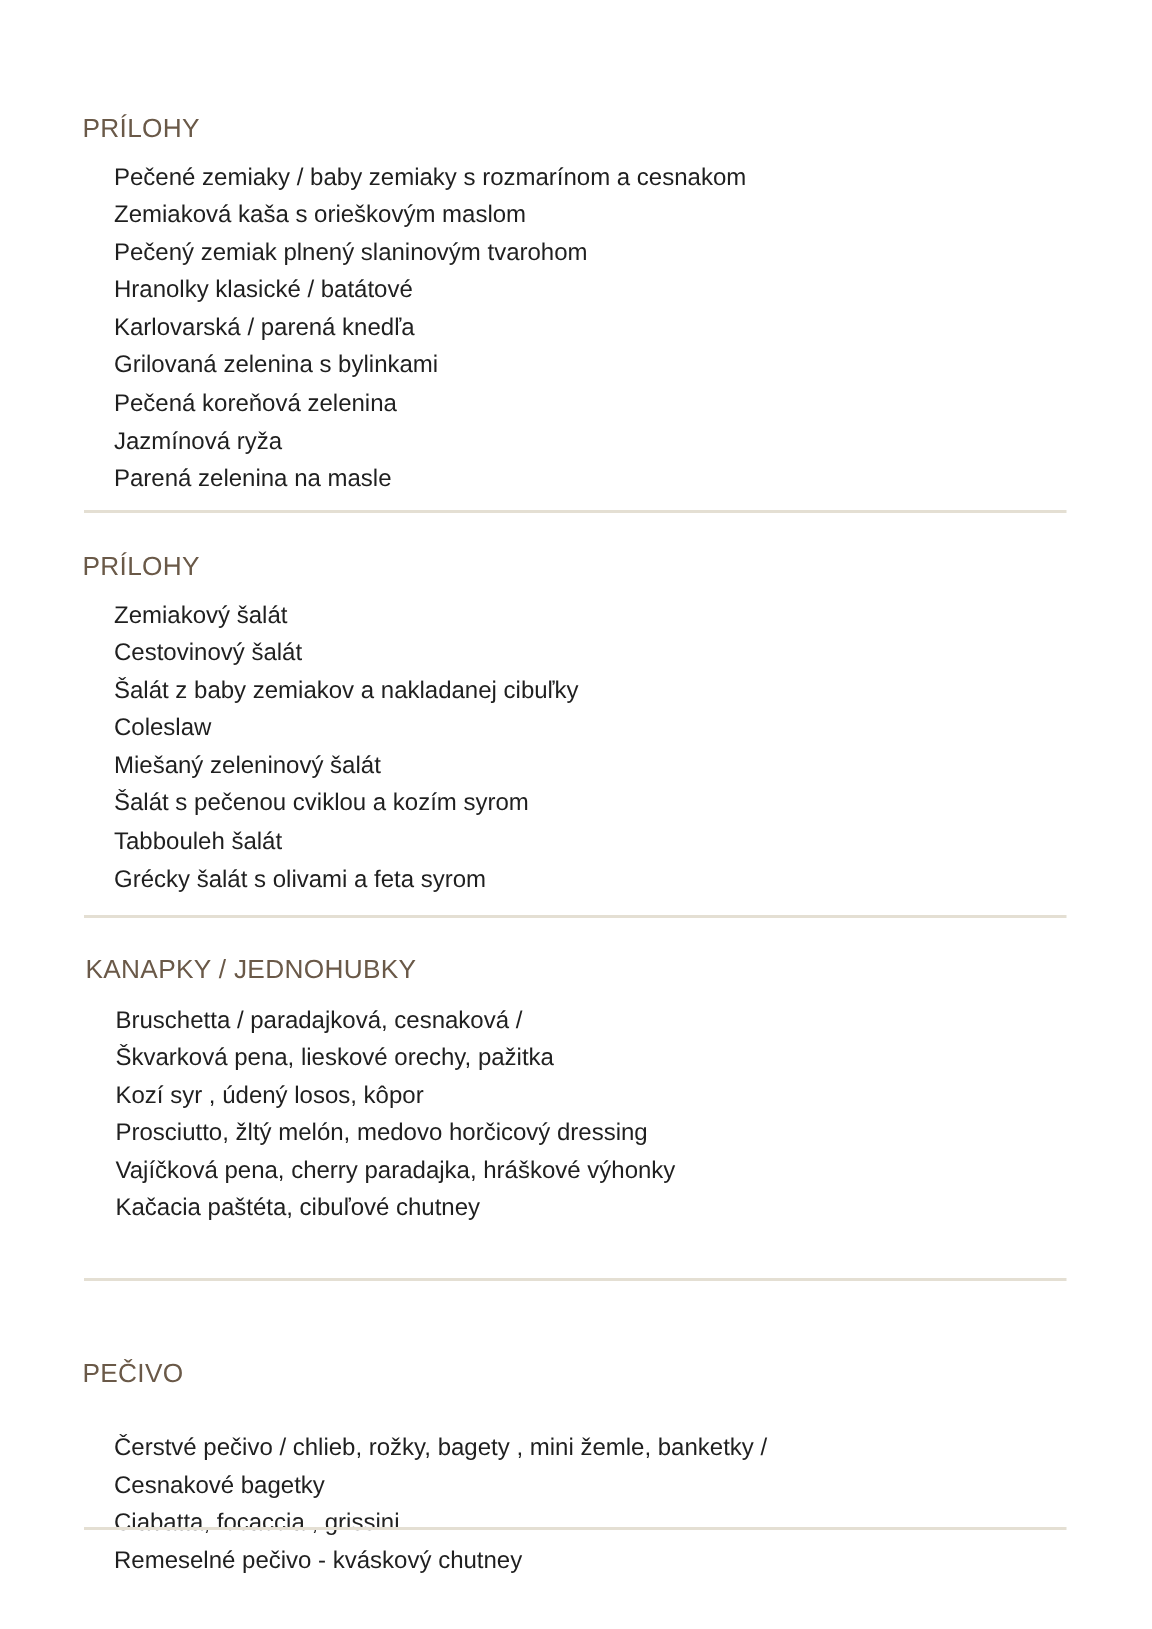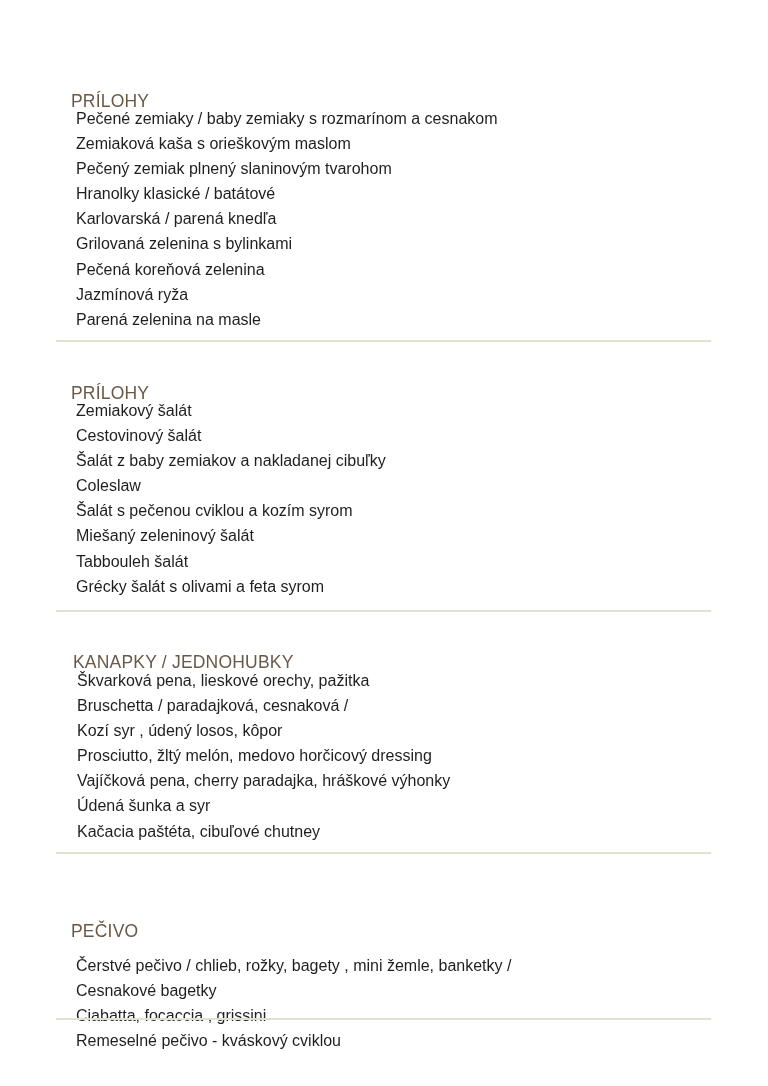--- a/index.html
+++ b/index.html
@@ -20,21 +20,21 @@
       width: 768px;
     }
     .heading {
       position: absolute;
       left: 55px;
       font-size: 17.5px;
       line-height: 20px;
       color: #6a5948;
       letter-spacing: 0.2px;
       font-weight: normal;
-      margin: 16px;
+      margin: 0;
       white-space: nowrap;
     }
     .heading.k { left: 57px; }
     .items {
       position: absolute;
       left: 76px;
       margin: 0;
       padding: 0;
       list-style: none;
     }
@@ -72,44 +72,43 @@
   <div class="divider" style="top:340px;"></div>
 </div>
 
 <div class="section">
   <h2 class="heading" style="top:367px;">PRÍLOHY</h2>
   <ul class="items" style="top:401px;">
     <li>Zemiakový šalát</li>
     <li>Cestovinový šalát</li>
     <li>Šalát z baby zemiakov a nakladanej cibuľky</li>
     <li>Coleslaw</li>
+    <li>Miešaný zeleninový šalát</li>
     <li>Šalát s pečenou cviklou a kozím syrom</li>
-    <li>Miešaný zeleninový šalát</li>
     <li>Tabbouleh šalát</li>
     <li>Grécky šalát s olivami a feta syrom</li>
   </ul>
   <div class="divider" style="top:610px;"></div>
 </div>
 
 <div class="section">
   <h2 class="heading k" style="top:636px;">KANAPKY / JEDNOHUBKY</h2>
   <ul class="items" style="top:671px; left:77px;">
+    <li>Bruschetta / paradajková, cesnaková /</li>
     <li>Škvarková pena, lieskové orechy, pažitka</li>
-    <li>Bruschetta / paradajková, cesnaková /</li>
     <li>Kozí syr , údený losos, kôpor</li>
     <li>Prosciutto, žltý melón, medovo horčicový dressing</li>
     <li>Vajíčková pena, cherry paradajka, hráškové výhonky</li>
-    <li>Údená šunka a syr</li>
     <li>Kačacia paštéta, cibuľové chutney</li>
   </ul>
   <div class="divider" style="top:852px;"></div>
 </div>
 
 <div class="section">
   <h2 class="heading" style="top:905px;">PEČIVO</h2>
   <ul class="items" style="top:916px;margin-top:40px;">
     <li>Čerstvé pečivo / chlieb, rožky, bagety , mini žemle, banketky /</li>
     <li>Cesnakové bagetky</li>
     <li>Ciabatta, focaccia , grissini</li>
-    <li>Remeselné pečivo - kváskový cviklou</li>
+    <li>Remeselné pečivo - kváskový chutney</li>
   </ul>
   <div class="divider" style="top:1018px;"></div>
 </div>
 
 </body></html>

